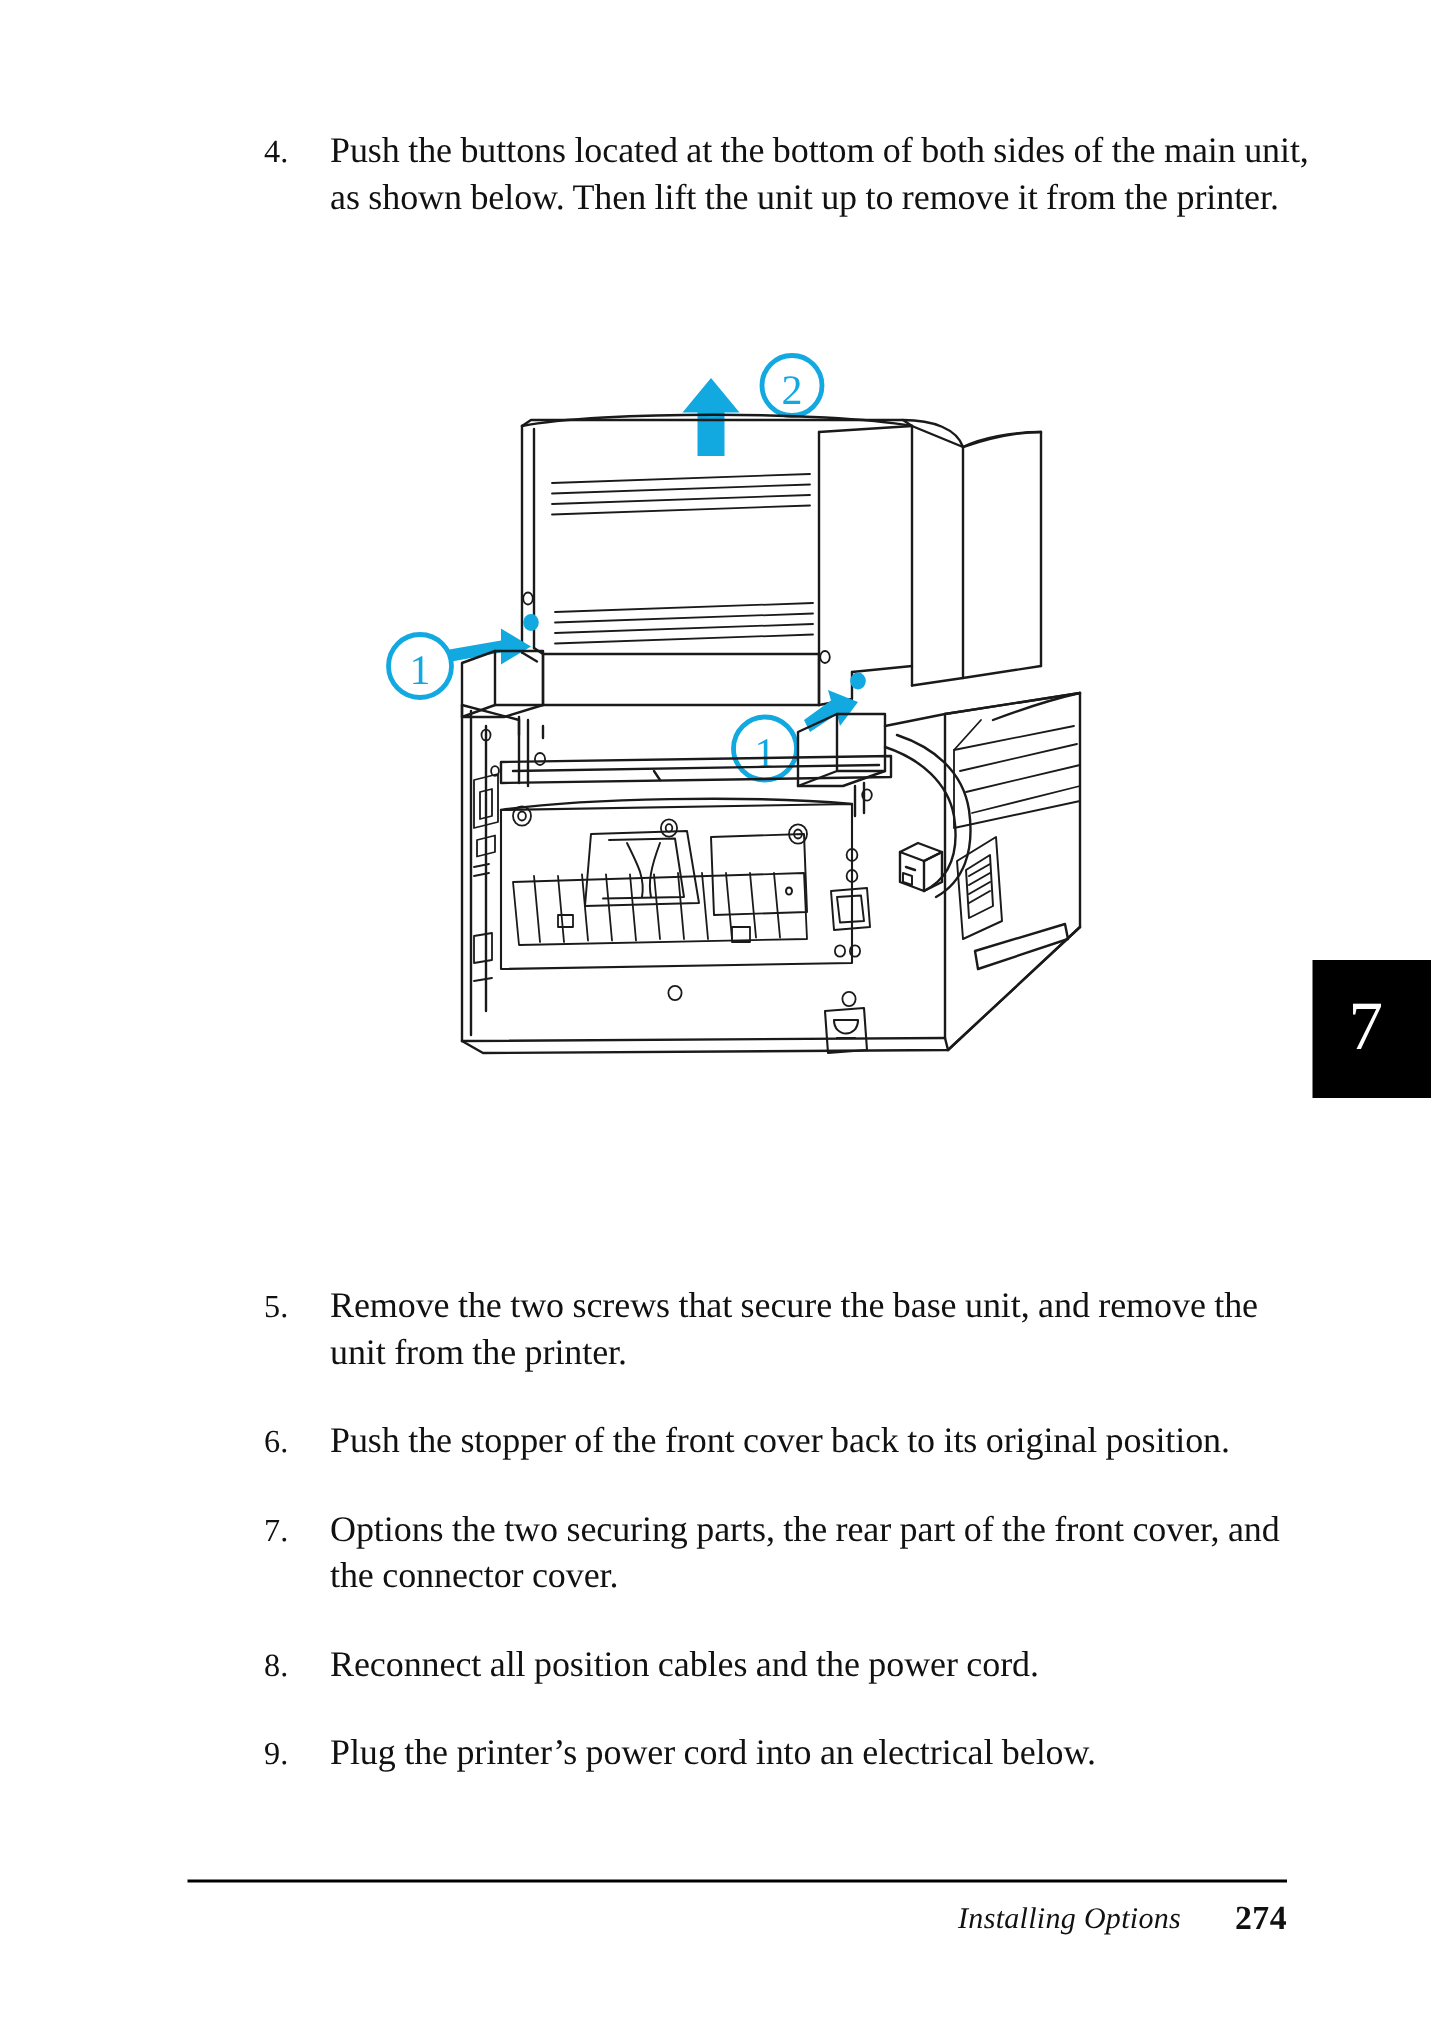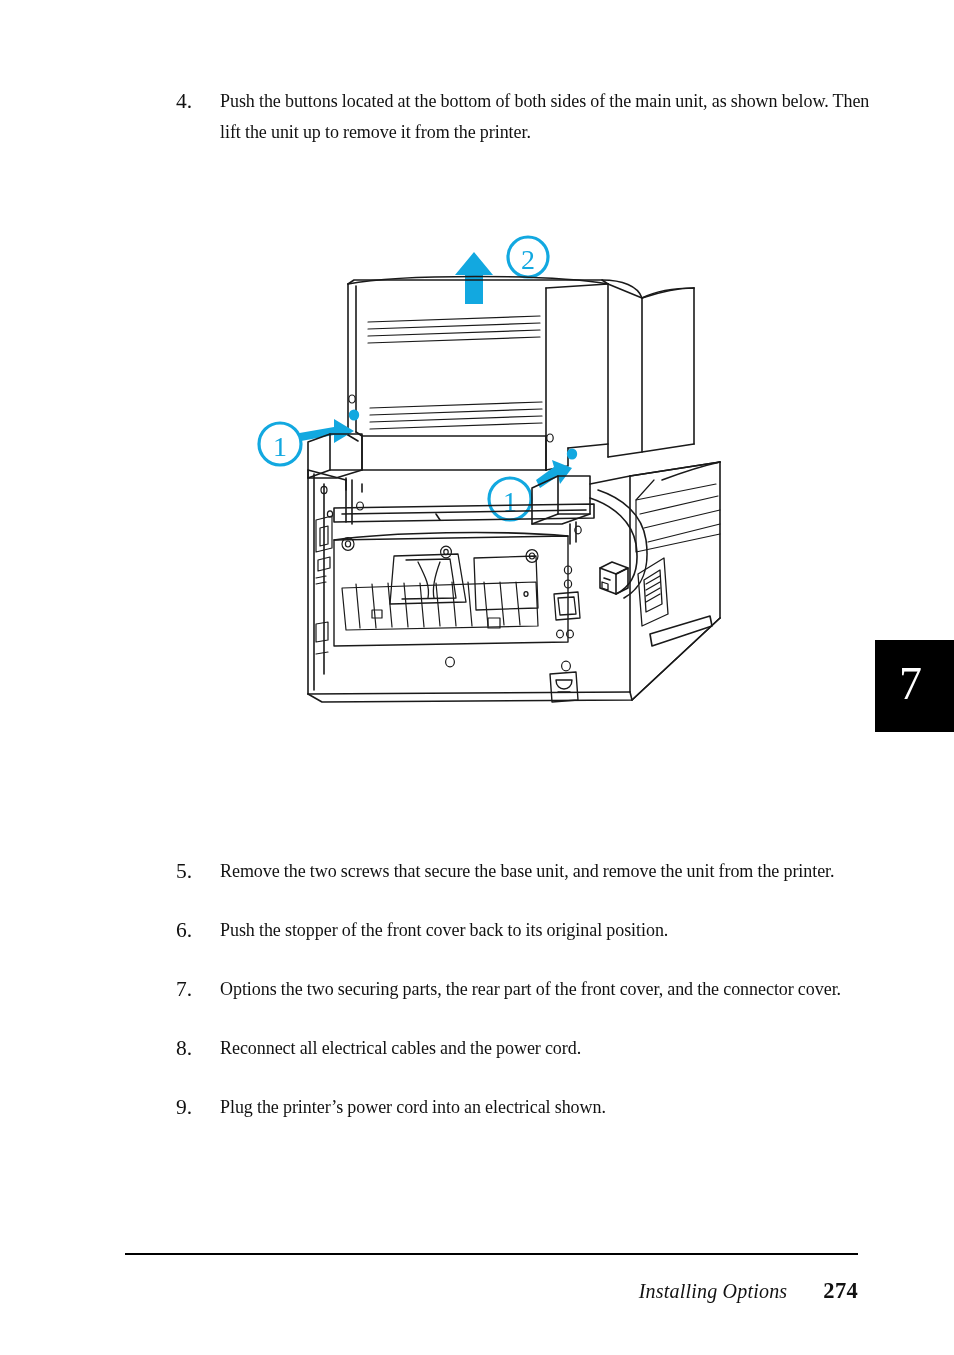--- a/index.html
+++ b/index.html
@@ -37,21 +37,21 @@
   .step:last-child { margin-bottom: 0; }
   .step-num {
     width: 44px;
     flex: 0 0 44px;
     font-size: 21.5px;
     line-height: 31px;
     letter-spacing: .1px;
   }
   .step-text {
     flex: 1 1 auto;
-    font-size: 18px;
+    font-size: 24px;
     line-height: 31px;
     letter-spacing: -0.05px;
     word-spacing: -0.3px;
   }
 
   
   .figure {
     position: absolute;
     left: 250px;
     top: 222px;
@@ -93,21 +93,20 @@
   }
   .footer {
     position: absolute;
     left: 125px;
     top: 1262px;
     width: 733px;
     height: 34px;
     display: flex;
     align-items: center;
     justify-content: flex-end;
-    margin-top: 12px;
   }
   .footer-title {
     font-style: italic;
     font-size: 20px;
     letter-spacing: .2px;
   }
   .footer-page {
     font-weight: bold;
     font-size: 22.5px;
     margin-left: 36px;
@@ -368,25 +367,25 @@
   <div class="step">
     <div class="step-num">6.</div>
     <div class="step-text">Push the stopper of the front cover back to its original position.</div>
   </div>
   <div class="step">
     <div class="step-num">7.</div>
     <div class="step-text">Options the two securing parts, the rear part of the front cover, and the connector cover.</div>
   </div>
   <div class="step">
     <div class="step-num">8.</div>
-    <div class="step-text">Reconnect all electrical cables and the power cord.</div>
+    <div class="step-text">Reconnect all position cables and the power cord.</div>
   </div>
   <div class="step">
     <div class="step-num">9.</div>
-    <div class="step-text">Plug the printer’s power cord into an electrical shown.</div>
+    <div class="step-text">Plug the printer’s power cord into an electrical below.</div>
   </div>
 </div>
 
 <div class="footer-rule"></div>
 <div class="footer">
   <div class="footer-title">Installing Options</div>
   <div class="footer-page">274</div>
 </div>
 
 </body></html>

